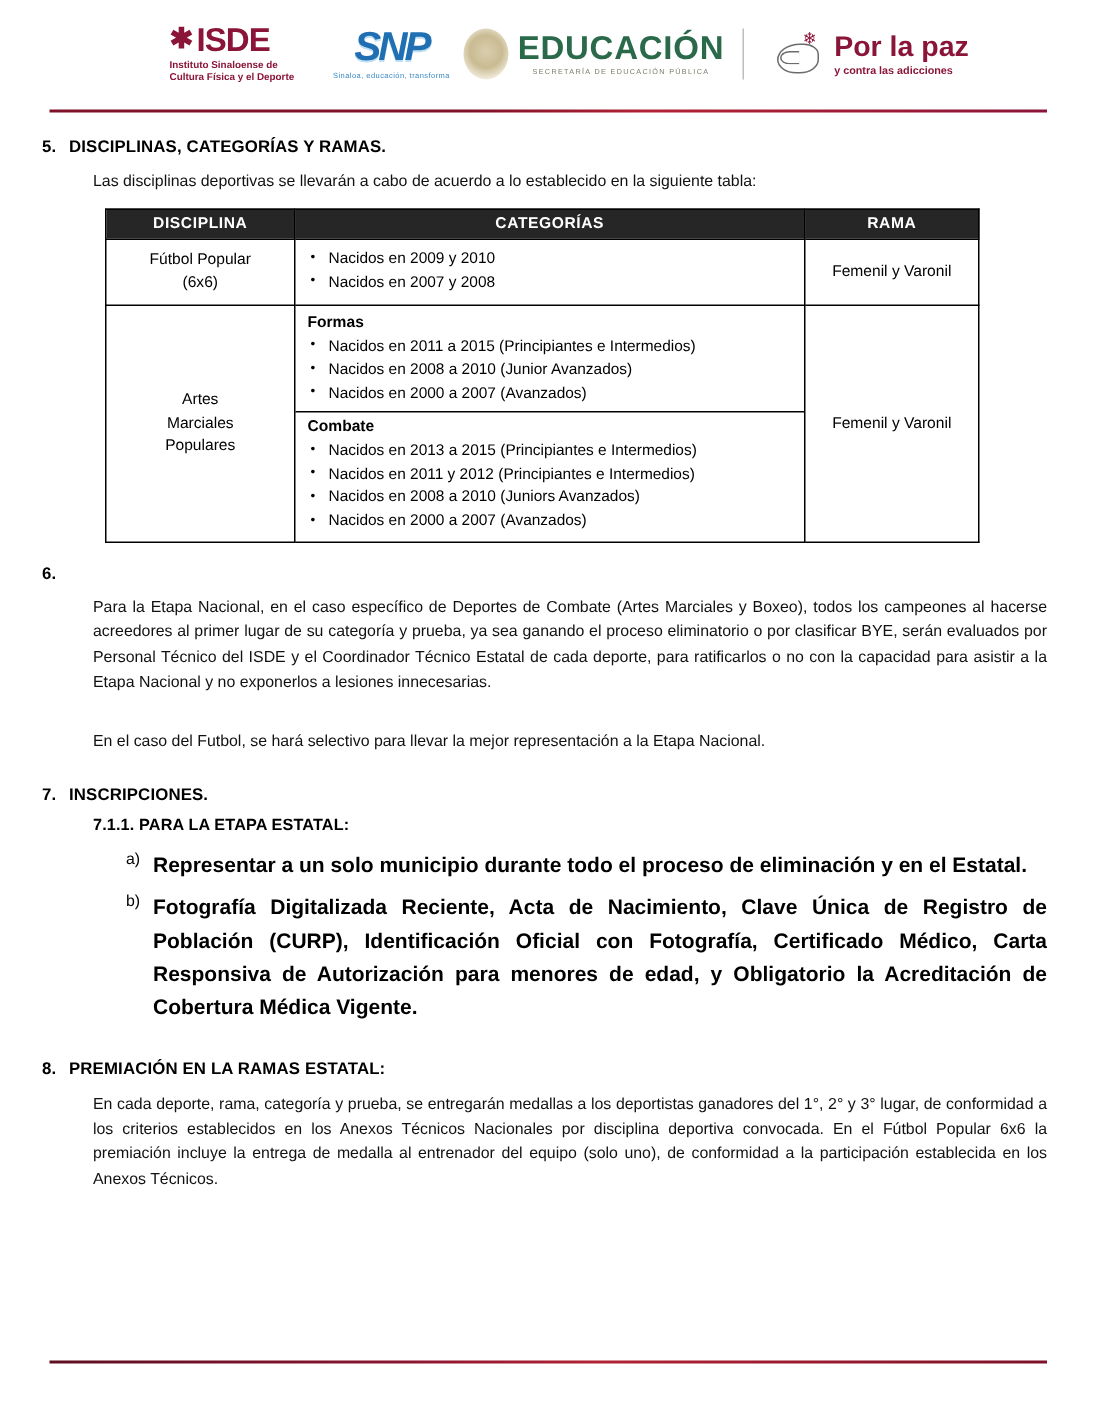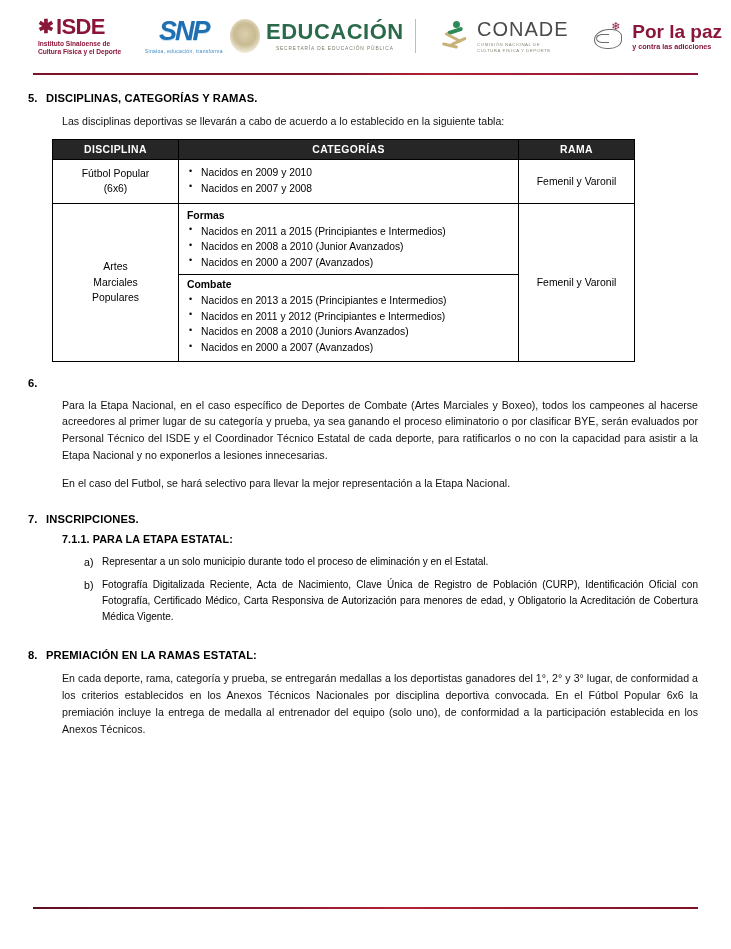--- a/index.html
+++ b/index.html
@@ -125,21 +125,21 @@
   .sec-num { width: 18px; flex: none; }
   .para {
     font-size: 10.6px;
     line-height: 1.58;
     text-align: justify;
     color: #111;
   }
   .indent-1 { margin-left: 62px; margin-right: 33px; }
 
   
-  .tbl-wrap { margin-left: 52px; margin-top: 9px; }
+  .tbl-wrap { margin-left: 70px; margin-top: 9px; }
   table.dt {
     border-collapse: collapse;
     width: 582px;
     table-layout: fixed;
   }
   table.dt th, table.dt td {
     border: 1px solid #000;
     vertical-align: middle;
   }
   table.dt th {
@@ -182,21 +182,21 @@
     font-weight: bold;
     margin-left: 62px;
     letter-spacing: .1px;
   }
   .alpha-row {
     display: flex;
     margin-left: 84px;
     margin-right: 33px;
   }
   .alpha-mark { width: 18px; flex: none; font-size: 10.6px; line-height: 1.58; }
-  .alpha-body { font-size: 10px; line-height: 1.58; text-align: justify; flex: 1; }
+  .alpha-body { font-size: 14px; line-height: 1.58; text-align: justify; flex: 1; font-weight: bold; }
 
   .footer-rule {
     position: absolute;
     left: 33px; top: 907px;
     width: 665px; height: 1.6px;
     background: linear-gradient(to right, #5e0f20 0%, #8a1530 35%, #b22234 55%, #7d1128 100%);
   }
 </style>
 </head>
 <body>
@@ -222,34 +222,20 @@
     <div class="logo logo-edu">
       <div class="eagle"></div>
       <div class="edu-text">
         <div class="edu-word">EDUCACIÓN</div>
         <div class="edu-sub">SECRETARÍA DE EDUCACIÓN PÚBLICA</div>
       </div>
     </div>
 
     <div class="divider-vert"></div>
 
-    <div class="logo logo-conade">
-      <div class="conade-runner">
-        <div class="limb green" style="left:13px;top:1px;width:7px;height:7px;border-radius:50%;"></div>
-        <div class="limb green" style="left:7px;top:9px;width:16px;height:4px;transform:rotate(-18deg);"></div>
-        <div class="limb" style="left:4px;top:16px;width:18px;height:3.4px;transform:rotate(28deg);"></div>
-        <div class="limb" style="left:10px;top:20px;width:17px;height:3.4px;transform:rotate(-24deg);"></div>
-        <div class="limb" style="left:2px;top:24px;width:16px;height:3.2px;transform:rotate(14deg);"></div>
-      </div>
-      <div class="conade-text">
-        <div class="conade-word">CONADE</div>
-        <div class="conade-sub">COMISIÓN NACIONAL DE</div>
-        <div class="conade-sub" style="margin-top:0">CULTURA FÍSICA Y DEPORTE</div>
-      </div>
-    </div>
 
     <div class="logo logo-paz">
       <div class="dove">
         <div class="dove-body"></div>
         <div class="dove-wing"></div>
         <div class="dove-flower">❄</div>
       </div>
       <div class="paz-text">
         <div class="paz-word">Por la paz</div>
         <div class="paz-sub">y contra las adicciones</div>
@@ -327,21 +313,21 @@
             <td class="c-rama">Femenil y Varonil</td>
           </tr>
         </tbody>
       </table>
     </div>
 
     <div class="sec-head" style="margin-top:15px;">
       <span class="sec-num">6.</span>
     </div>
     <div class="para indent-1" style="margin-top:8px;">Para la Etapa Nacional, en el caso específico de Deportes de Combate (Artes Marciales y Boxeo), todos los campeones al hacerse acreedores al primer lugar de su categoría y prueba, ya sea ganando el proceso eliminatorio o por clasificar BYE, serán evaluados por Personal Técnico del ISDE y el Coordinador Técnico Estatal de cada deporte, para ratificarlos o no con la capacidad para asistir a la Etapa Nacional y no exponerlos a lesiones innecesarias.</div>
-    <div class="para indent-1" style="margin-top:11px;">En el caso del Futbol, se hará selectivo para llevar la mejor representación a la Etapa Nacional.</div>
+    <div class="para indent-1" style="margin-top:22px;">En el caso del Futbol, se hará selectivo para llevar la mejor representación a la Etapa Nacional.</div>
 
     <div class="sec-head" style="margin-top:22px;">
       <span class="sec-num">7.</span>
       <span>INSCRIPCIONES.</span>
     </div>
     <div class="sub-head" style="margin-top:8px;">7.1.1. PARA LA ETAPA ESTATAL:</div>
 
     <div class="alpha-row" style="margin-top:9px;">
       <span class="alpha-mark">a)</span>
       <span class="alpha-body">Representar a un solo municipio durante todo el proceso de eliminación y en el Estatal.</span>

